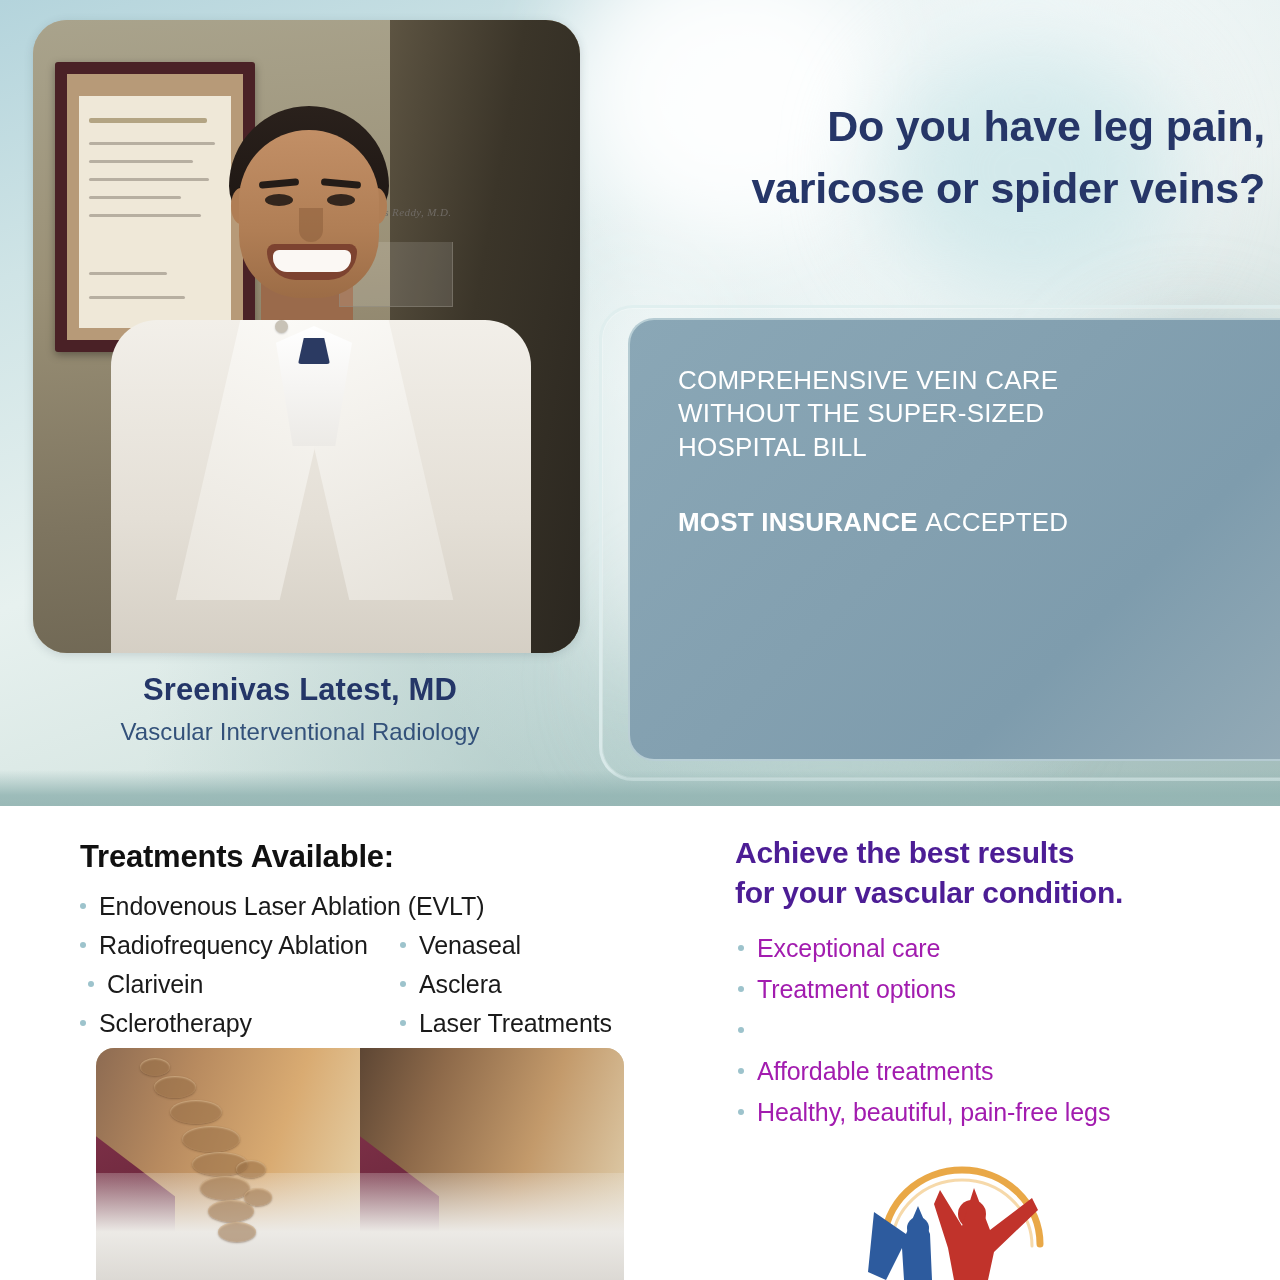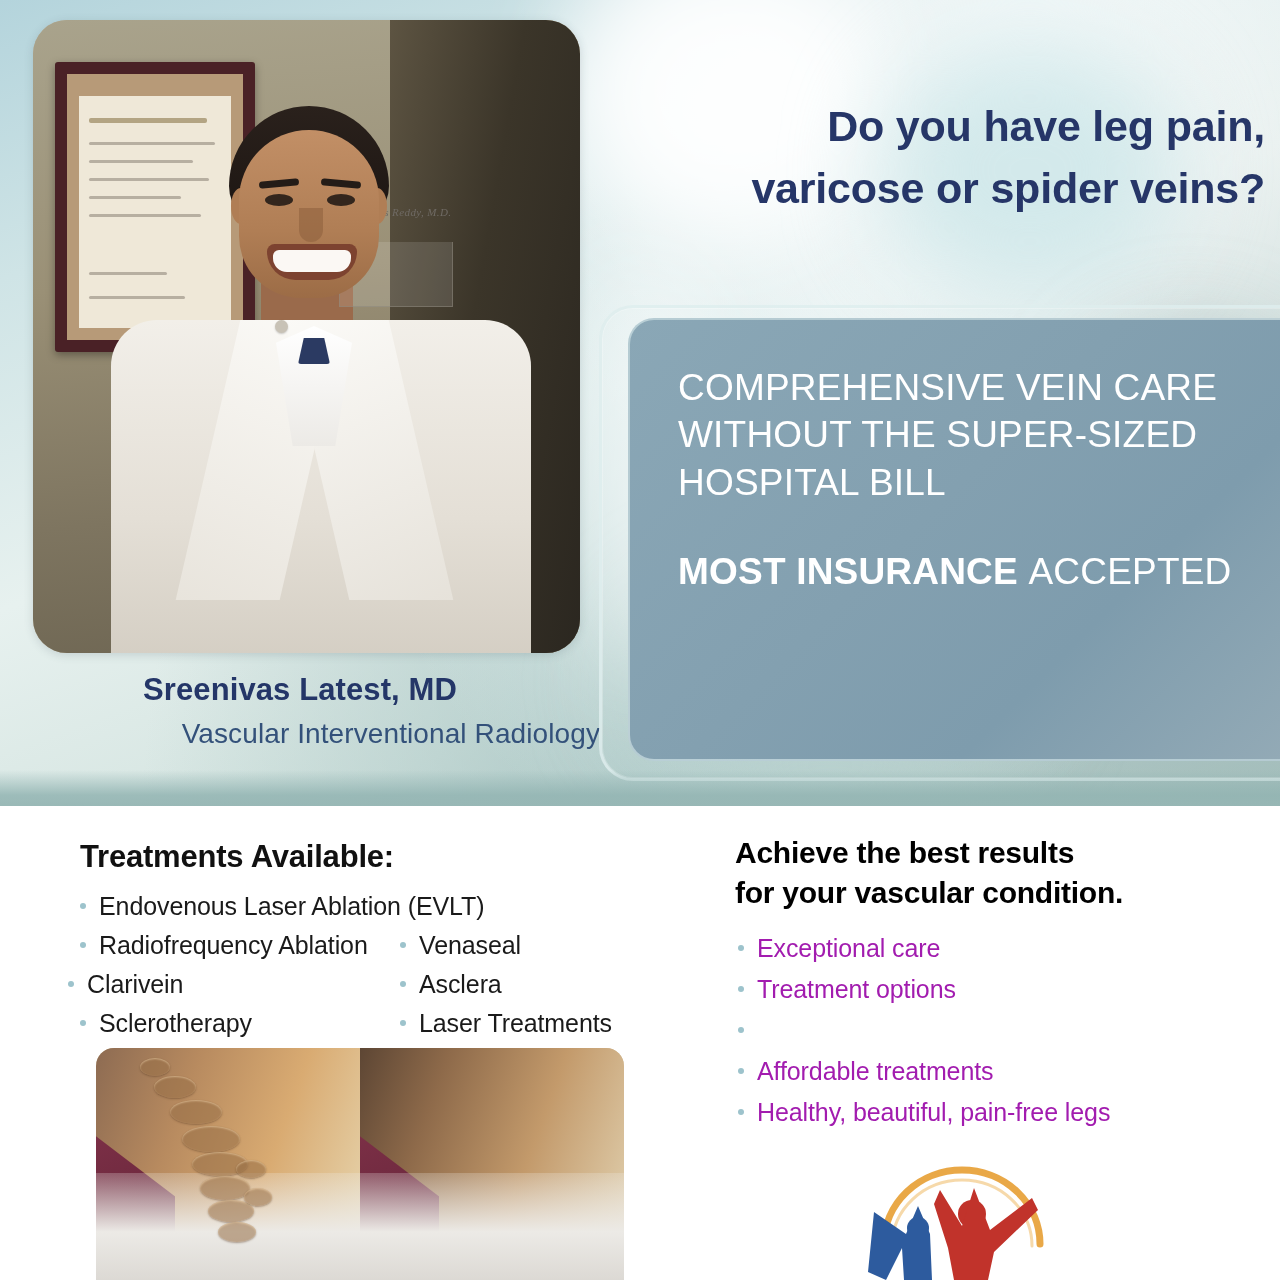--- a/index.html
+++ b/index.html
@@ -98,22 +98,22 @@
     border:1px solid rgba(140,134,124,.55);border-top:none;background:rgba(255,255,255,.12);}
   .button{left:242px;top:300px;width:13px;height:13px;background:#c8c2b6;border-radius:50%;
     box-shadow:0 1px 2px rgba(0,0,0,.2);}
 
   
   #doc-name{
     position:absolute;left:0;top:672px;width:600px;text-align:center;
     font-size:31px;font-weight:bold;color:#243668;letter-spacing:.1px;
   }
   #doc-title{
-    position:absolute;left:0;top:718px;width:600px;text-align:right;
-    font-size:28px;font-weight:normal;color:#33517a;letter-spacing:.1px;
+    position:absolute;left:0;top:718px;width:600px;text-align:center;
+    font-size:24px;font-weight:normal;color:#33517a;letter-spacing:.1px;
   }
 
   
   #headline{
     position:absolute;left:600px;top:95px;width:665px;
     text-align:right;color:#263668;font-weight:bold;
     font-size:43px;line-height:1.45;letter-spacing:-.2px;
   }
 
   
@@ -126,21 +126,21 @@
   }
   #info-panel{
     position:absolute;left:628px;top:318px;width:660px;height:443px;
     background:linear-gradient(135deg,#8aa7b6 0%,#83a0b0 45%,#7e9cad 70%,#93aab6 100%);
     border-radius:26px 0 0 26px;
     border:2px solid rgba(225,240,240,.55);border-right:none;
     padding:44px 30px 0 48px;
     box-sizing:border-box;
     color:#ffffff;
   }
-  .info-line{font-size:37px;line-height:1.28;letter-spacing:.2px;}
+  .info-line{font-size:26px;line-height:1.28;letter-spacing:.2px;}
   .info-line .b{font-weight:bold;}
   .info-line .n{font-weight:normal;}
   .info-block{margin-bottom:42px;}
   .info-block:last-child{margin-bottom:0;}
 
   
   #lower{position:absolute;left:0;top:806px;width:1076px;height:474px;background:#ffffff;}
 
   #treat-head{
     position:absolute;left:80px;top:33px;
@@ -162,21 +162,21 @@
   .drape{position:absolute;bottom:0;width:100%;height:46%;
     background:linear-gradient(180deg,rgba(238,236,232,.25) 0%,#eceae6 55%,#dcd9d4 100%);}
   .cloth{position:absolute;left:0;bottom:0;width:30%;height:62%;
     background:linear-gradient(160deg,#7b2f46 0%,#5e2235 100%);
     clip-path:polygon(0 0,100% 42%,100% 100%,0 100%);}
   .vein{position:absolute;background:rgba(150,110,70,.55);border-radius:50%;
     box-shadow:0 1px 2px rgba(90,60,35,.45), inset 0 1px 2px rgba(255,230,190,.5);}
 
   #achieve-head{
     position:absolute;left:735px;top:27px;width:470px;
-    font-size:30px;font-weight:bold;color:#000000;line-height:1.32;letter-spacing:-.25px;
+    font-size:30px;font-weight:bold;color:#4c1d95;line-height:1.32;letter-spacing:-.25px;
   }
   .bl-item{position:absolute;left:738px;font-size:25px;color:#a21caf;white-space:nowrap;letter-spacing:-.1px;}
 
   
   #logo{position:absolute;left:862px;top:1148px;width:200px;height:132px;}
 </style>
 </head>
 <body>
 
 <div id="hero">
@@ -257,21 +257,21 @@
 
   <div id="treat-head">Treatments Available:</div>
 
   <div class="tl-item" style="left:80px;top:86px;">
     <span class="bullet"></span><span>Endovenous Laser Ablation (EVLT)</span>
   </div>
 
   <div class="tl-item" style="left:80px;top:125px;">
     <span class="bullet"></span><span>Radiofrequency Ablation</span>
   </div>
-  <div class="tl-item" style="left:68px;top:164px;">
+  <div class="tl-item" style="left:88px;top:164px;">
     <span class="bullet"></span><span>Clarivein</span>
   </div>
   <div class="tl-item" style="left:80px;top:203px;">
     <span class="bullet"></span><span>Sclerotherapy</span>
   </div>
 
   <div class="tl-item" style="left:400px;top:125px;">
     <span class="bullet"></span><span>Venaseal</span>
   </div>
   <div class="tl-item" style="left:400px;top:164px;text-align:center;">

